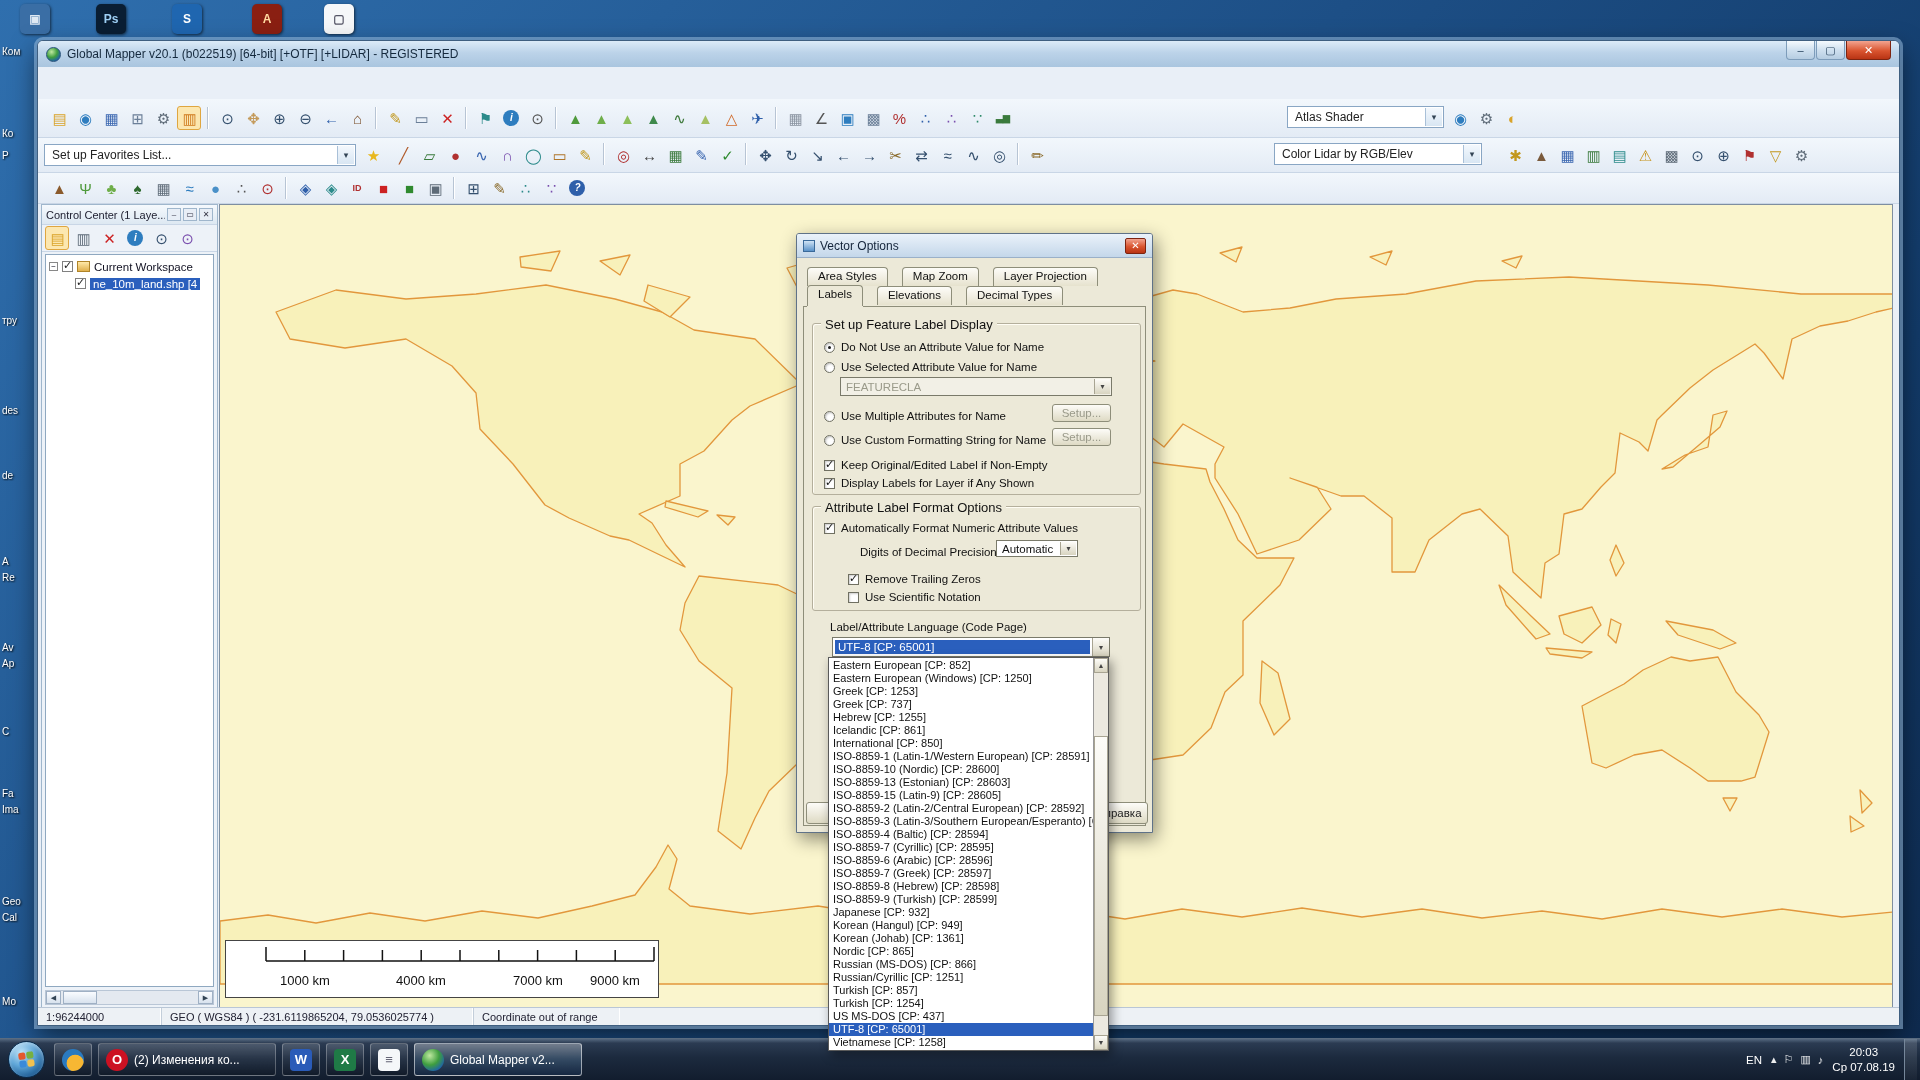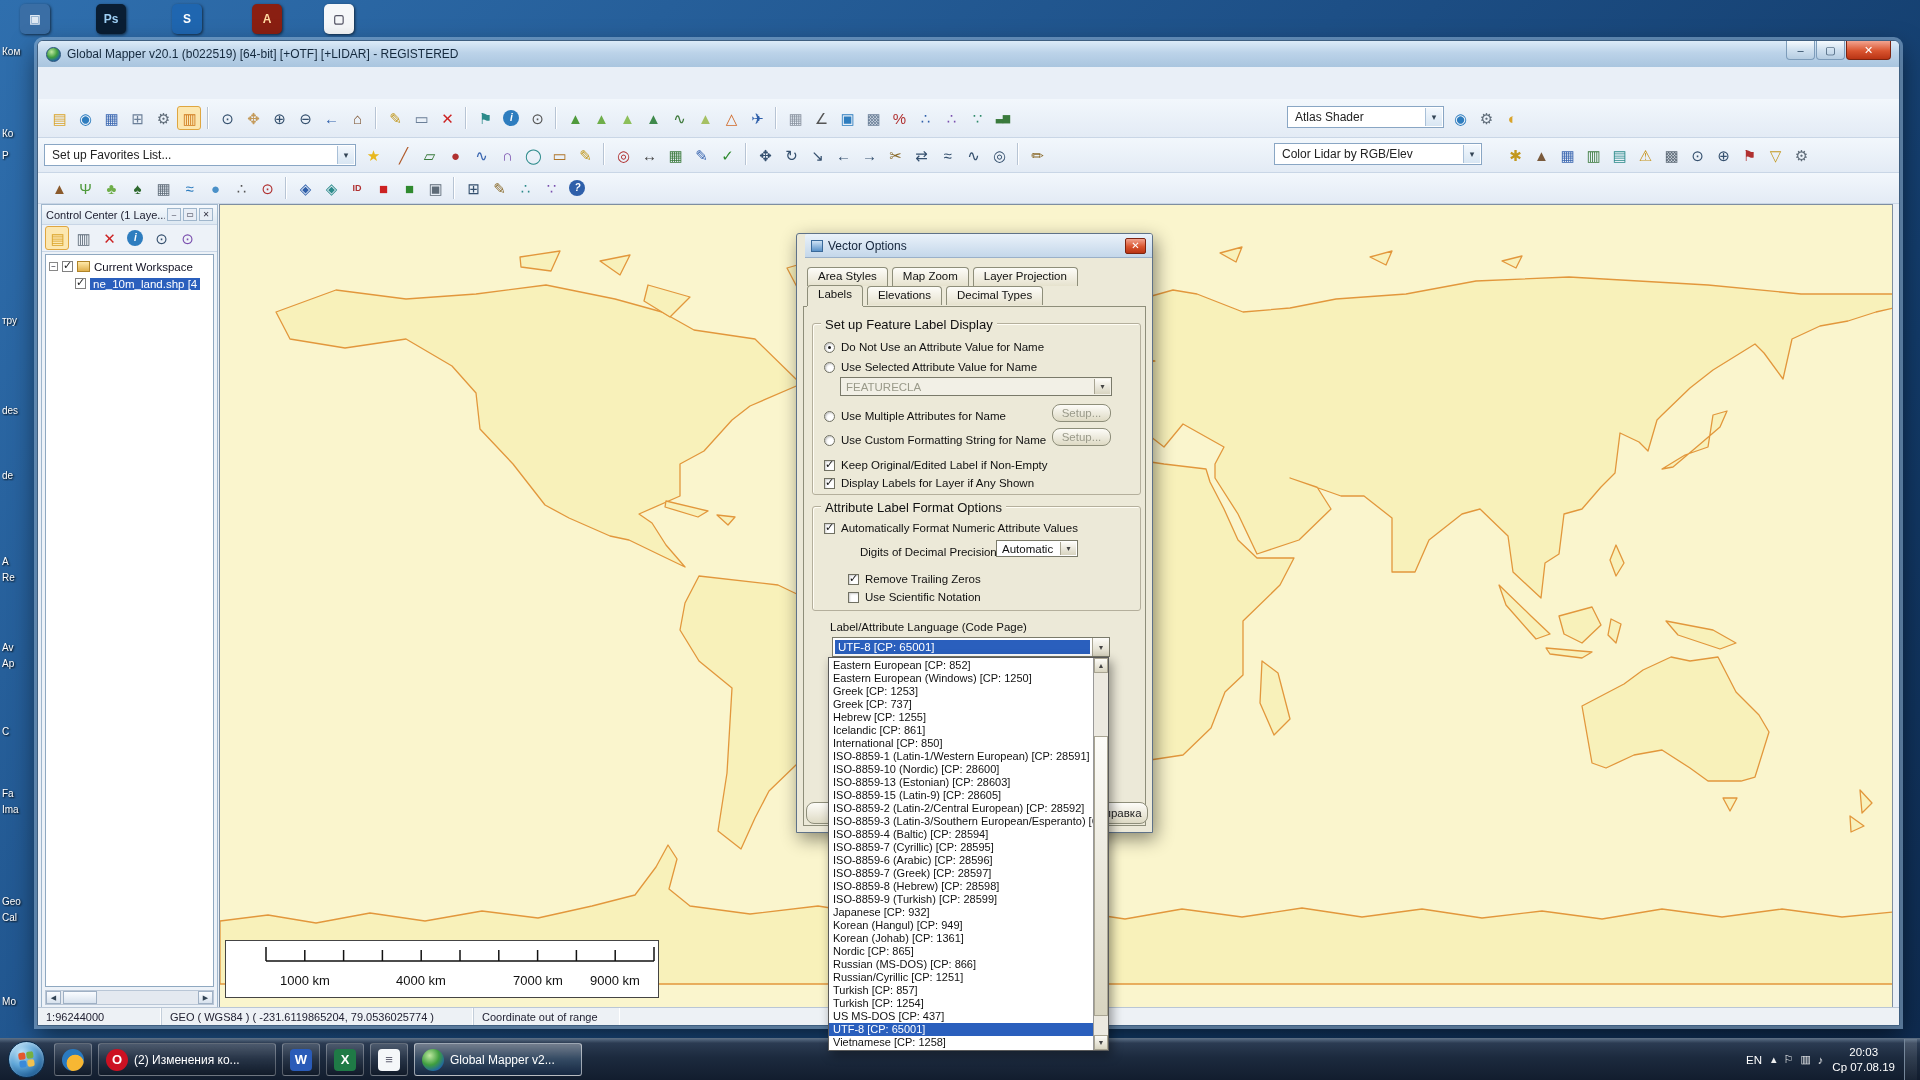--- a/index.html
+++ b/index.html
@@ -88,28 +88,28 @@
   
   .statusbar{position:absolute;left:0;right:0;bottom:0;height:18px;background:#edf1f5;
     border-top:1px solid #b9c6d6;display:flex;align-items:center;font-size:11px;color:#223;}
   .seg{height:100%;display:flex;align-items:center;padding:0 8px;border-right:1px solid #c3ceda;
     box-shadow:inset -1px 0 0 #fff;white-space:nowrap;overflow:hidden;}
   .seg.fill{flex:1;}
 
   
   .dialog{position:absolute;left:796px;top:233px;width:357px;height:600px;background:#ece9d8;
     border:1px solid #5f7288;border-radius:3px 3px 0 0;box-shadow:3px 6px 18px rgba(0,0,0,.45);
-    z-index:40;font-size:11.5px;color:#111;padding-left:8px;}
+    z-index:40;font-size:11.5px;color:#111;}
   .dlg-title{height:24px;background:linear-gradient(#eaf2fa,#c4d7ea);border-radius:2px 2px 0 0;
     display:flex;align-items:center;padding:0 6px;font-size:12px;color:#14243a;border-bottom:1px solid #9ab0c8;}
   .dlg-ico{width:12px;height:12px;background:linear-gradient(#cfe3f5,#5a92c8);border:1px solid #3a6a9a;margin-right:5px;}
   .dlg-close{margin-left:auto;width:21px;height:16px;border-radius:2px;color:#fff;font-size:10px;
     display:flex;align-items:center;justify-content:center;
     background:linear-gradient(#f2a490,#d9542f 55%,#b93414);border:1px solid #7d2410;}
-  .tabs{position:absolute;display:flex;gap:4px;}
+  .tabs{position:absolute;display:flex;gap:14px;}
   .tabs1{left:10px;top:33px;}
   .tabs2{left:10px;top:52px;z-index:3;}
   .tab{height:19px;padding:2px 10px 0;background:linear-gradient(#fdfcf8,#e6e2ce);
     border:1px solid #8e8e7a;border-bottom:none;border-radius:4px 4px 0 0;font-size:11.5px;white-space:nowrap;}
   .tab.active{background:#ece9d8;height:21px;margin-top:-1px;box-shadow:0 2px 0 0 #ece9d8;}
   .dlg-body{position:absolute;left:6px;right:6px;top:72px;bottom:6px;background:#ece9d8;border:1px solid #8e8e7a;}
   .grp{position:absolute;border:1px solid #b4af9c;border-radius:3px;box-shadow:inset 1px 1px 0 #fffdf4;}
   .grp-title{position:absolute;top:-7px;left:8px;background:#ece9d8;padding:0 4px;font-size:13px;white-space:nowrap;}
   .drow{position:absolute;display:flex;align-items:center;gap:6px;height:14px;white-space:nowrap;}
   .radio{width:11px;height:11px;border-radius:50%;border:1px solid #707062;background:#fff;position:relative;flex:none;
@@ -117,21 +117,21 @@
   .radio.on::after{content:"";position:absolute;inset:3px;border-radius:50%;background:#1a1a1a;}
   .chk{width:11px;height:11px;border:1px solid #707062;background:#fff;position:relative;flex:none;
     box-shadow:inset 1px 1px 2px rgba(0,0,0,.2);}
   .chk.on::after{content:"✓";position:absolute;top:-3px;left:0;font-size:11px;color:#111;}
   .dcombo{position:absolute;height:19px;background:#fff;border:1px solid #7a7a6a;display:flex;align-items:center;
     font-size:11.5px;padding:0 20px 0 5px;white-space:nowrap;overflow:hidden;}
   .dcombo .arrow{position:absolute;right:1px;top:1px;bottom:1px;width:16px;background:linear-gradient(#fdfcf8,#d8d4c0);
     border-left:1px solid #a8a492;display:flex;align-items:center;justify-content:center;font-size:8px;color:#444;}
   .dcombo.disabled{background:#f2f0e6;color:#9a9a8a;}
   .dlg-btn{position:absolute;height:22px;background:linear-gradient(#fdfcf8,#dedac4);border:1px solid #8e8e7a;
-    border-radius:8px;font-size:11.5px;display:flex;align-items:center;justify-content:center;color:#222;}
+    border-radius:3px;font-size:11.5px;display:flex;align-items:center;justify-content:center;color:#222;}
   .dlg-btn.disabled{color:#9a9a8a;}
   .cp-combo{position:absolute;left:28px;top:330px;width:278px;height:20px;border:1px solid #7a7a6a;background:#fff;
     display:flex;align-items:stretch;}
   .cp-text{flex:1;background:#2a5fbd;color:#fff;margin:2px;padding:0 3px;font-size:11.5px;line-height:14px;
     white-space:nowrap;overflow:hidden;}
   .cp-arrow{width:17px;background:linear-gradient(#fdfcf8,#d8d4c0);border-left:1px solid #a8a492;
     display:flex;align-items:center;justify-content:center;font-size:8px;color:#444;}
 
   
   .dd{position:absolute;left:828px;top:657px;width:281px;height:394px;background:#fff;border:1px solid #5a5a5a;

